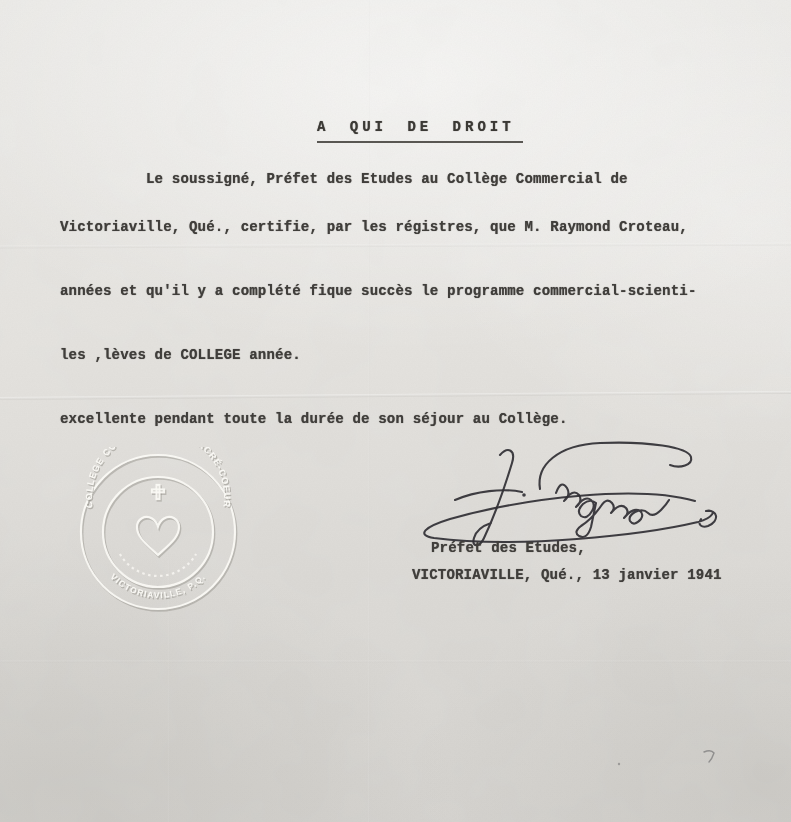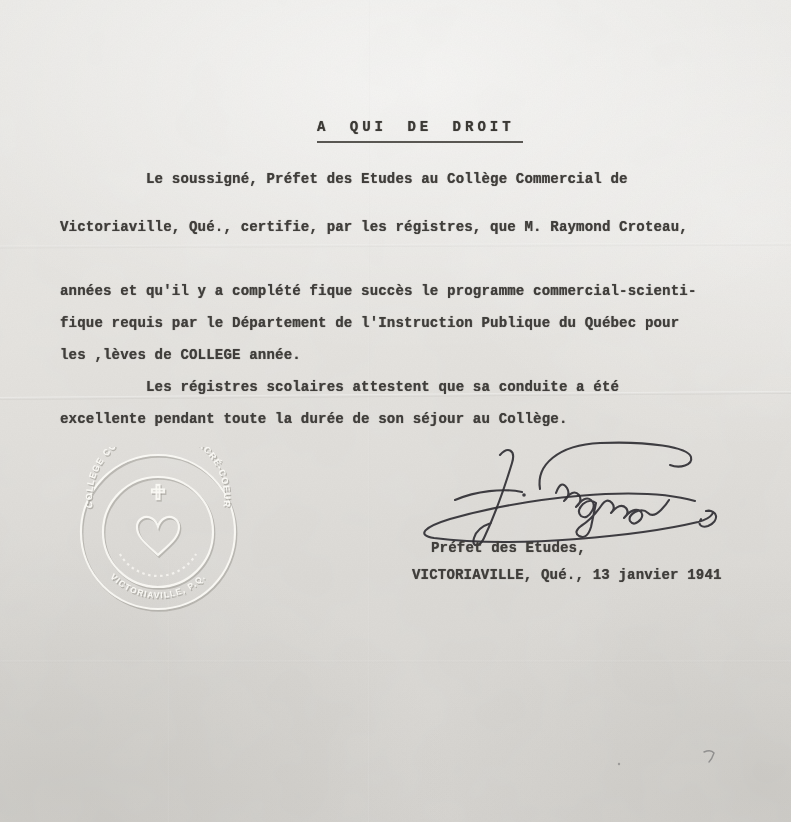--- a/index.html
+++ b/index.html
@@ -114,23 +114,21 @@
       <rect x="79" y="42.5" width="12" height="2.8" class="emb-light" stroke-width="1.6"></rect>
       <path d="M85 108 C72 96 64 90 64 80 C64 72 72 67.5 79 71.5 C82.2 73.4 84 76.5 85 79.5 C86 76.5 87.8 73.4 91 71.5 C98 67.5 106 72 106 80 C106 90 98 96 85 108 Z" class="emb-light" stroke-width="2"></path>
     </g>
   </svg>
 
   <div class="tw title">A QUI DE DROIT</div>
 
   <div class="tw line" style="top:171px">          Le soussigné, Préfet des Etudes au Collège Commercial de</div>
   <div class="tw line" style="top:219px">Victoriaville, Qué., certifie, par les régistres, que M. Raymond Croteau,</div>
   <div class="tw line" style="top:283px">années et qu'il y a complété fique succès le programme commercial-scienti-</div>
-  <div class="tw line" style="top:315px">fique requis par le Département de l'Instruction Publique du Québec pour</div>
   <div class="tw line" style="top:347px">les ,lèves de COLLEGE année.</div>
-  <div class="tw line" style="top:379px">          Les régistres scolaires attestent que sa conduite a été</div>
   <div class="tw line" style="top:411px">excellente pendant toute la durée de son séjour au Collège.</div>
 
   <svg class="sig-svg" width="315" height="112" viewBox="0 0 315 112" role="img" aria-label="Fr. Fulgence">
 
     <path class="sig-stroke" d="M92 18 C100 9 108 13 104 26 C97 49 86 80 76 101 C72 110 63 111 66 101 C68 94 74 89 83 86"></path>
 
     <path class="sig-stroke" d="M47 63 C68 54 95 51 114 55"></path>
     <circle cx="116" cy="58" r="1.8" fill="#302f34" opacity="0.9"></circle>
 
     <path class="sig-stroke" d="M132 52 C128 28 150 8 192 6 C240 4 280 10 283 20 C285 28 272 32 262 28"></path>

